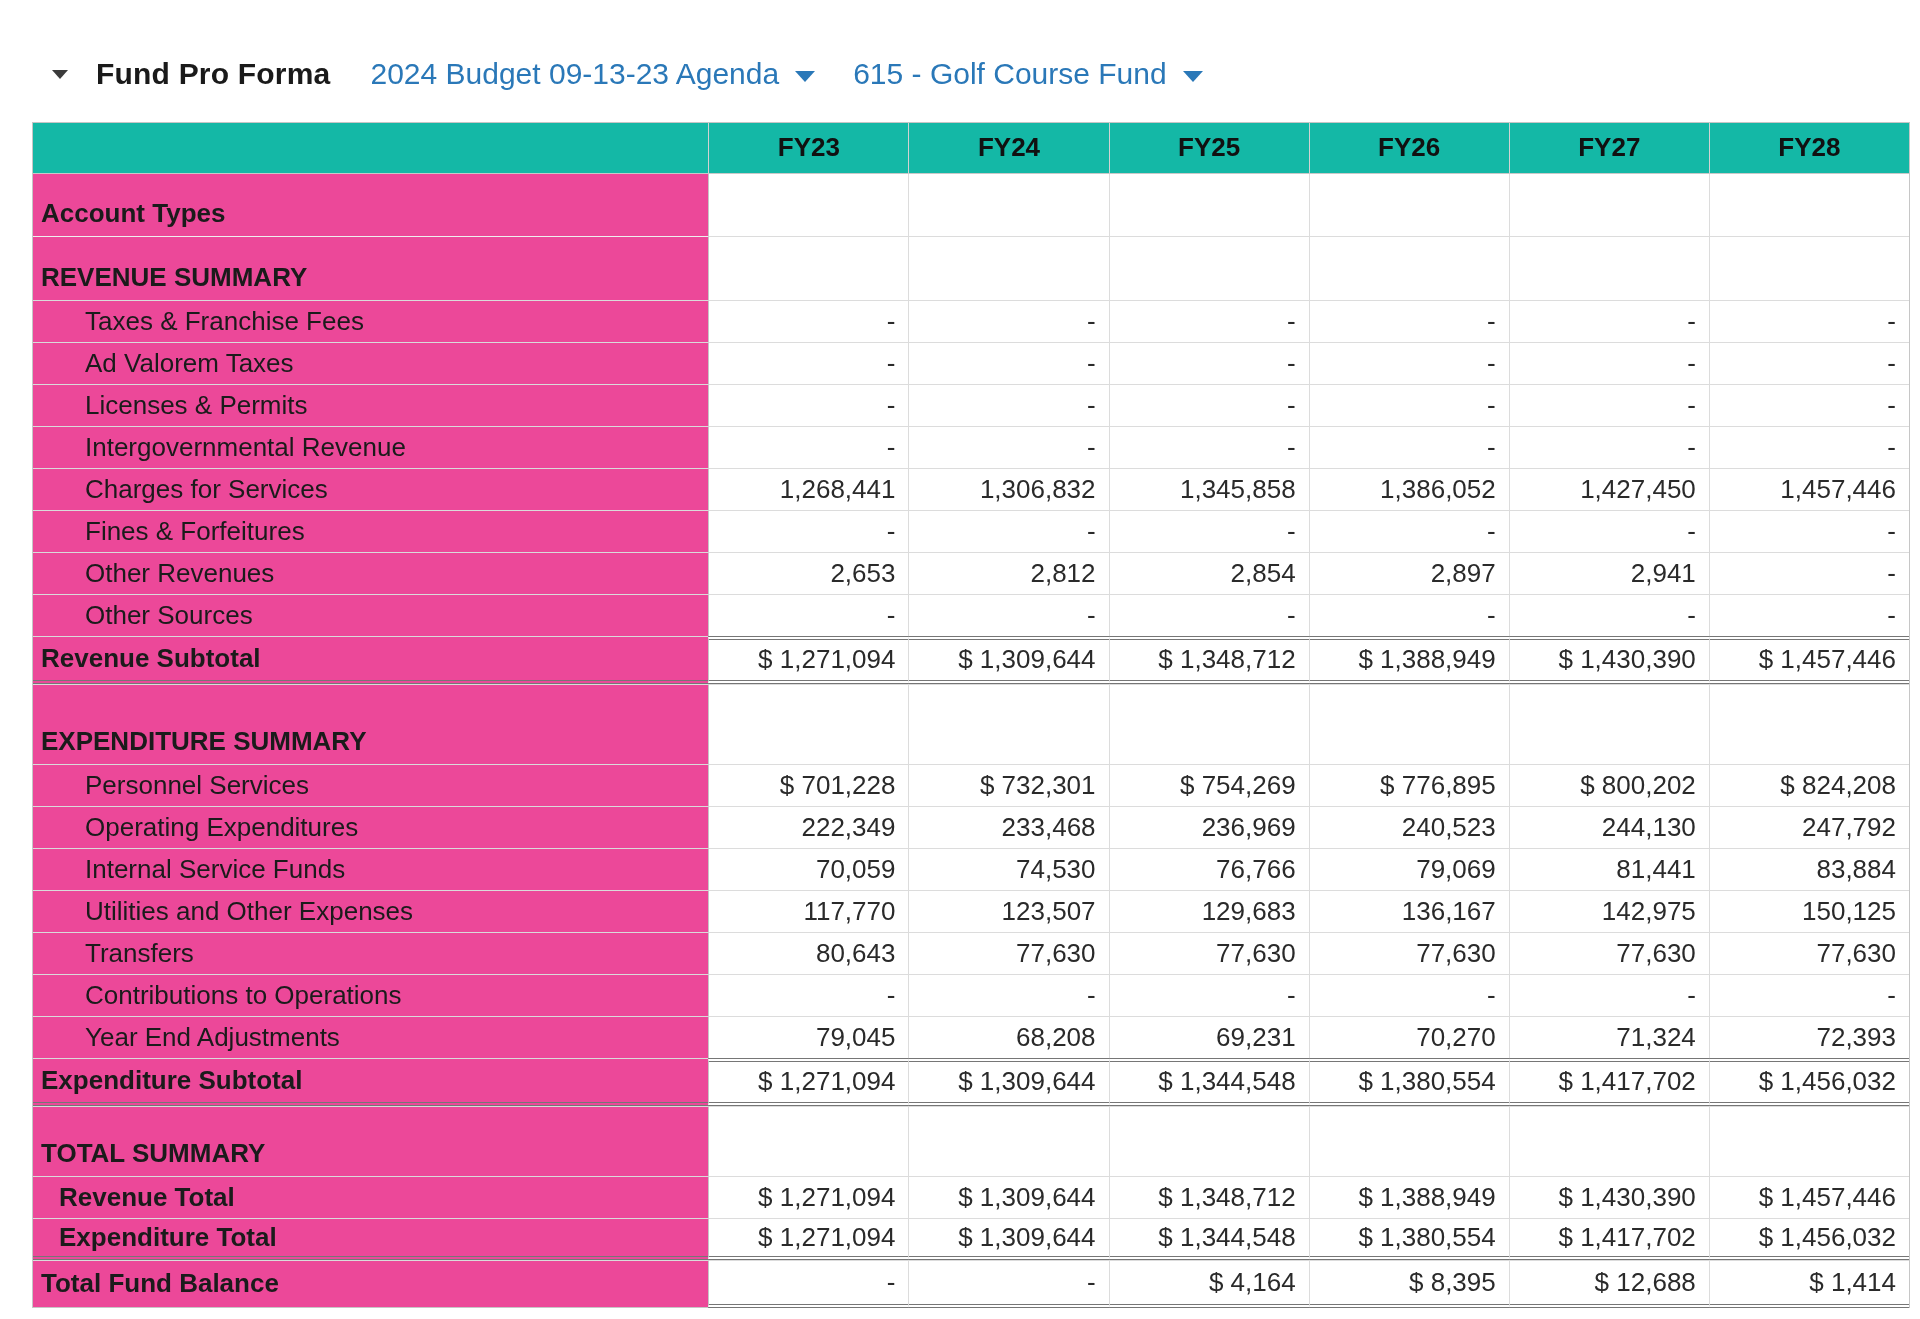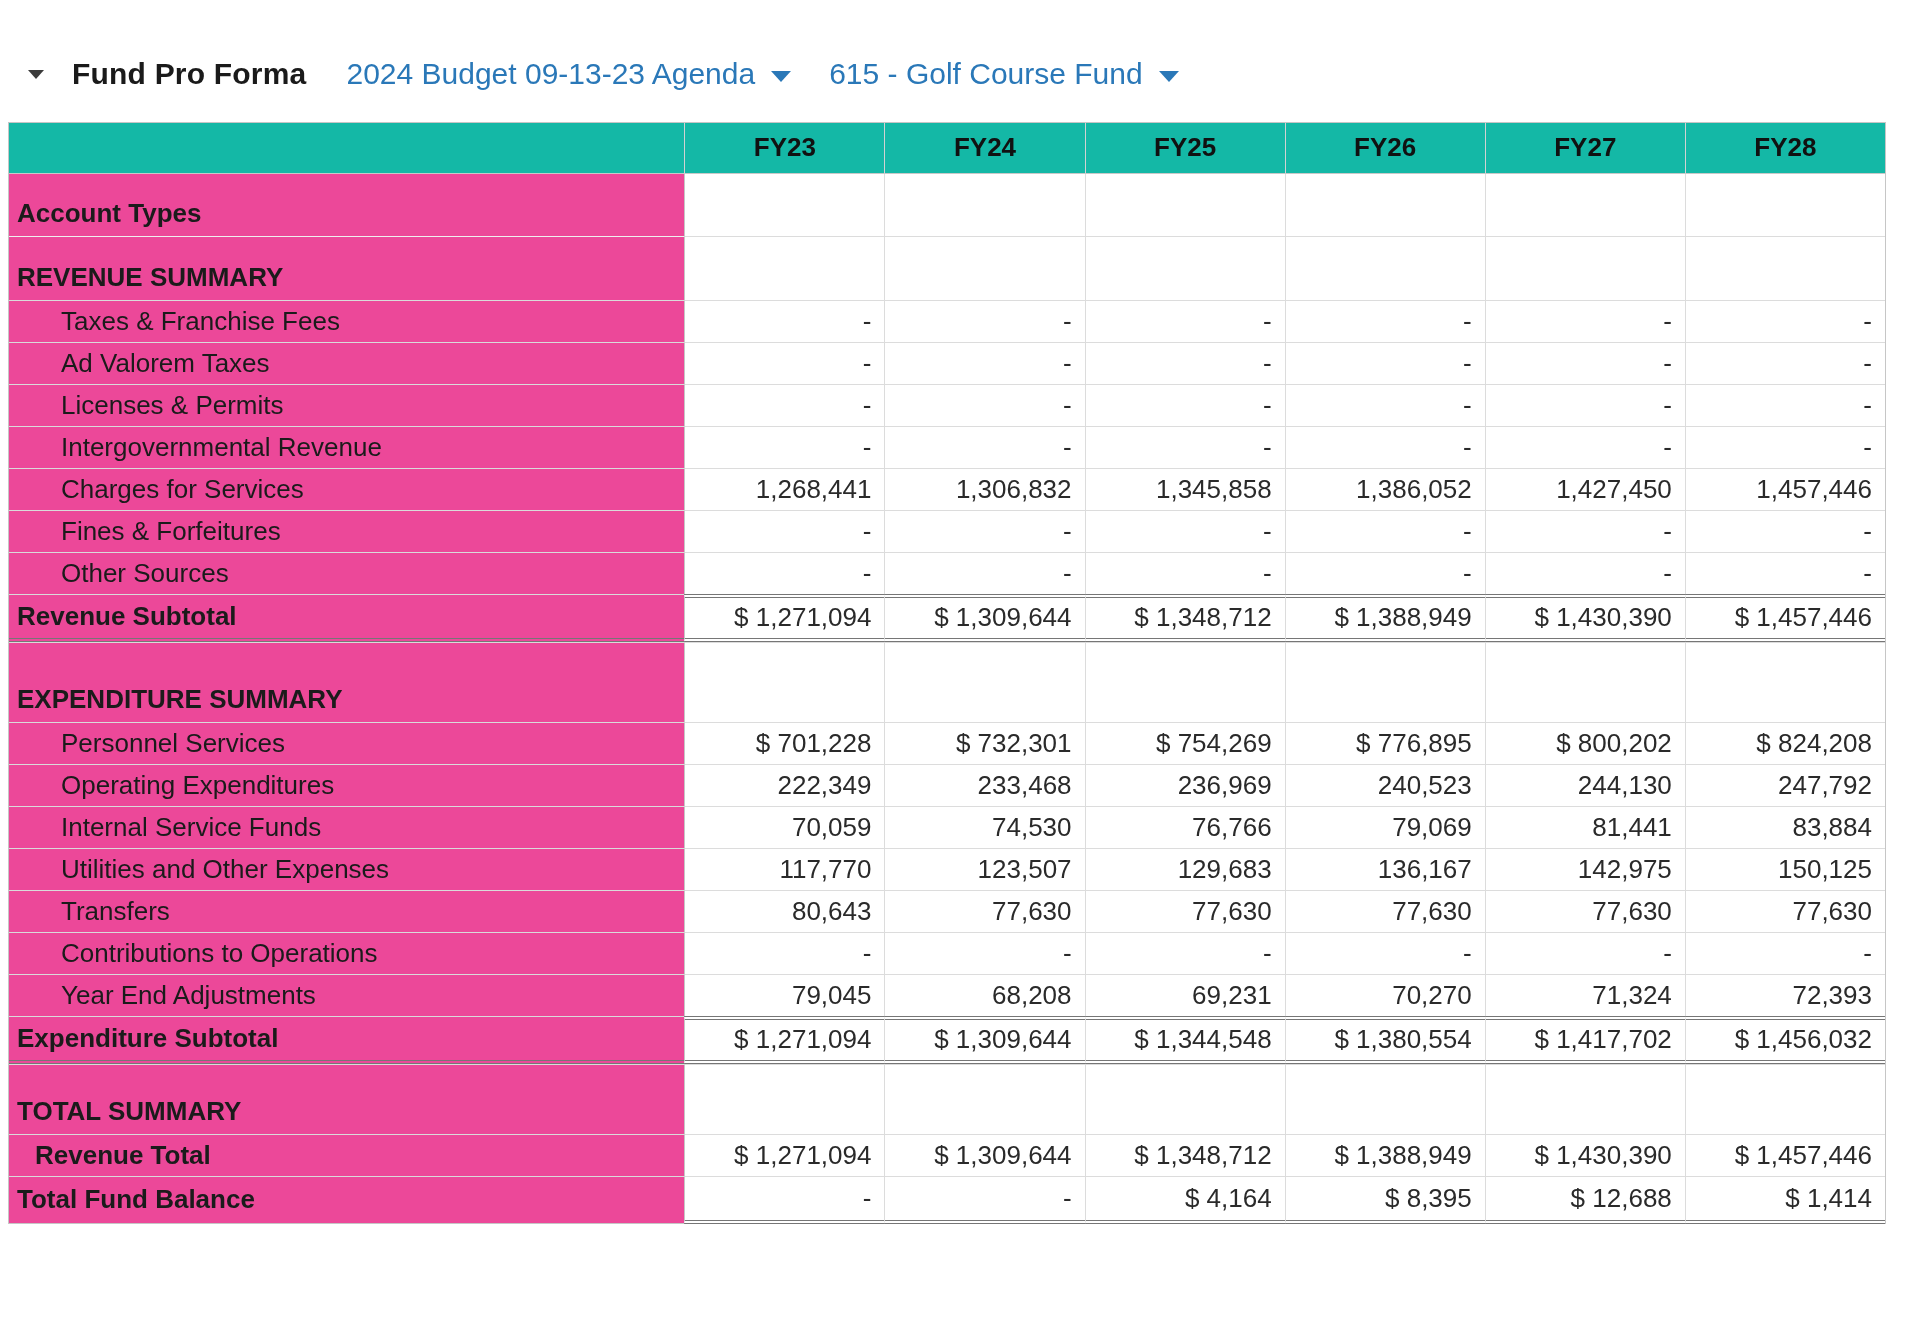--- a/index.html
+++ b/index.html
@@ -3,21 +3,21 @@
 <meta charset="utf-8">
 <style>
   * { margin: 0; padding: 0; box-sizing: border-box; }
   html, body { background: #ffffff; }
   body {
     width: 1920px; height: 1319px;
     font-family: "Liberation Sans", "DejaVu Sans", sans-serif;
     color: #1b1b1b;
     overflow: hidden;
   }
-  .page { padding: 52px 0 0 8px; }
+  .page { padding: 52px 0 0 32px; }
 
   
   .toolbar {
     display: flex; align-items: center;
     height: 44px;
     padding-left: 20px;
     margin-bottom: 26px;
   }
   .collapse-tri {
     width: 0; height: 0; cursor: pointer;
@@ -205,20 +205,29 @@
           <tr class="k-detail" style="height: 42px;">
             <td class="lbl">Fines &amp; Forfeitures</td>
             <td class="num c1">-</td>
             <td class="num">-</td>
             <td class="num">-</td>
             <td class="num">-</td>
             <td class="num">-</td>
             <td class="num">-</td>
           </tr>
           <tr class="k-detail" style="height: 42px;">
+            <td class="lbl">Other Revenues</td>
+            <td class="num c1">2,653</td>
+            <td class="num">2,812</td>
+            <td class="num">2,854</td>
+            <td class="num">2,897</td>
+            <td class="num">2,941</td>
+            <td class="num">-</td>
+          </tr>
+          <tr class="k-detail" style="height: 42px;">
             <td class="lbl">Other Sources</td>
             <td class="num c1">-</td>
             <td class="num">-</td>
             <td class="num">-</td>
             <td class="num">-</td>
             <td class="num">-</td>
             <td class="num">-</td>
           </tr>
           <tr class="k-subtotal top-dbl-data bot-dbl-full" style="height: 48px;">
             <td class="lbl">Revenue Subtotal</td>
@@ -321,20 +330,29 @@
           </tr>
           <tr class="k-total" style="height: 42px;">
             <td class="lbl">Revenue Total</td>
             <td class="num c1">$ 1,271,094</td>
             <td class="num">$ 1,309,644</td>
             <td class="num">$ 1,348,712</td>
             <td class="num">$ 1,388,949</td>
             <td class="num">$ 1,430,390</td>
             <td class="num">$ 1,457,446</td>
           </tr>
+          <tr class="k-total bot-dbl-full" style="height: 42px;">
+            <td class="lbl">Expenditure Total</td>
+            <td class="num c1">$ 1,271,094</td>
+            <td class="num">$ 1,309,644</td>
+            <td class="num">$ 1,344,548</td>
+            <td class="num">$ 1,380,554</td>
+            <td class="num">$ 1,417,702</td>
+            <td class="num">$ 1,456,032</td>
+          </tr>
           <tr class="k-subtotal bot-dbl-data" style="height: 48px;">
             <td class="lbl">Total Fund Balance</td>
             <td class="num c1">-</td>
             <td class="num">-</td>
             <td class="num">$ 4,164</td>
             <td class="num">$ 8,395</td>
             <td class="num">$ 12,688</td>
             <td class="num">$ 1,414</td>
           </tr>
         </tbody>

